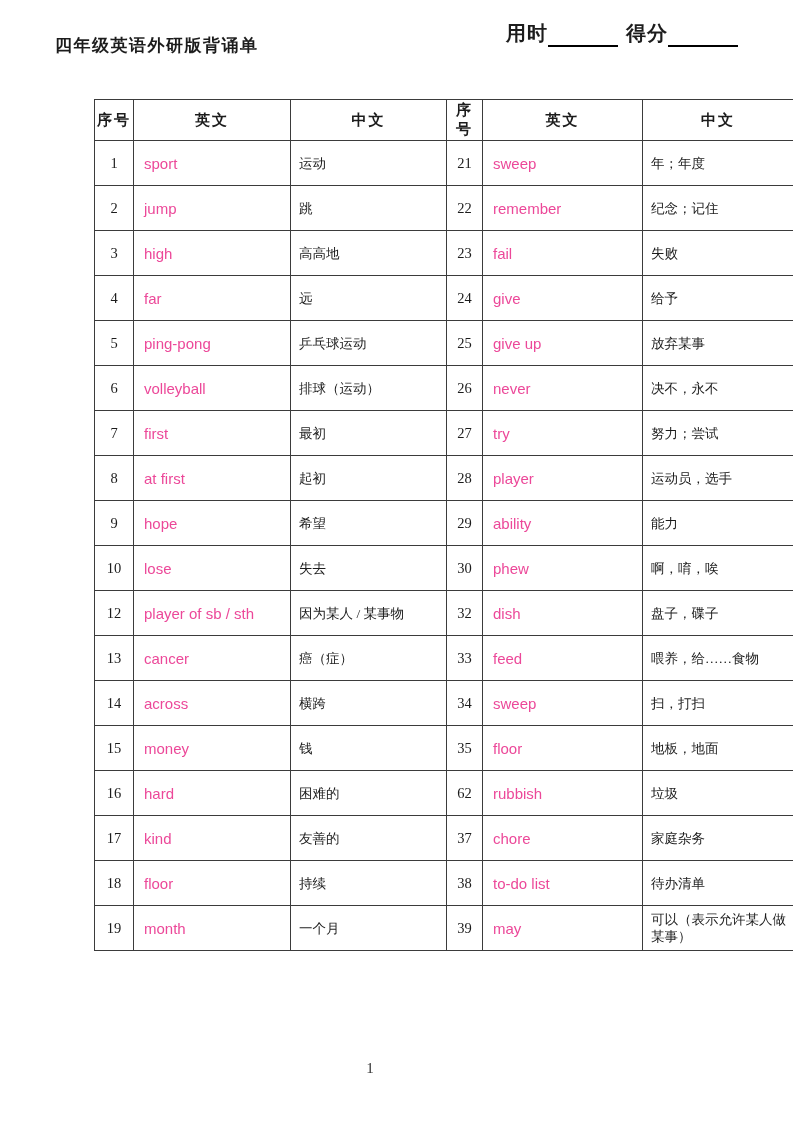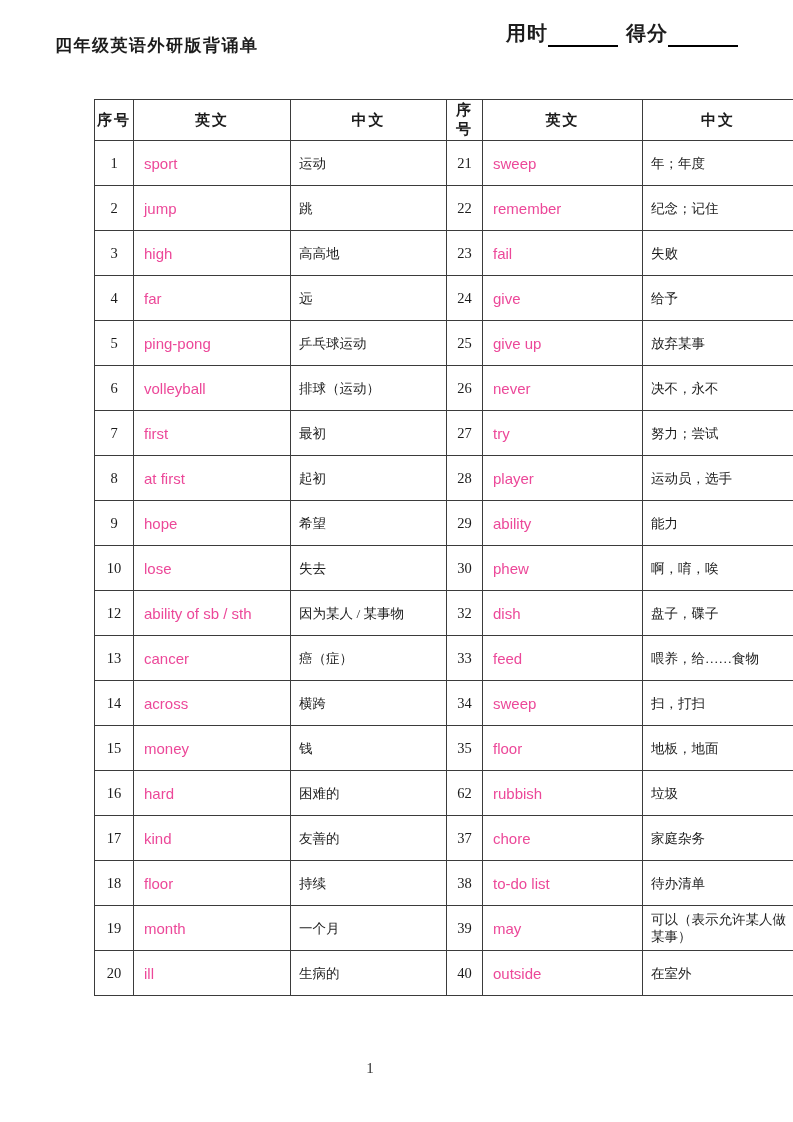--- a/index.html
+++ b/index.html
@@ -210,21 +210,21 @@
         <tr>
           <td class="col-no">10</td>
           <td class="col-en">lose</td>
           <td class="col-zh">失去</td>
           <td class="col-no">30</td>
           <td class="col-en">phew</td>
           <td class="col-zh">啊，唷，唉</td>
         </tr>
         <tr>
           <td class="col-no">12</td>
-          <td class="col-en">ability of sb / sth</td>
+          <td class="col-en">player of sb / sth</td>
           <td class="col-zh">因为某人 / 某事物</td>
           <td class="col-no">32</td>
           <td class="col-en">dish</td>
           <td class="col-zh">盘子，碟子</td>
         </tr>
         <tr>
           <td class="col-no">13</td>
           <td class="col-en">cancer</td>
           <td class="col-zh">癌（症）</td>
           <td class="col-no">33</td>
@@ -272,26 +272,18 @@
           <td class="col-zh">待办清单</td>
         </tr>
         <tr>
           <td class="col-no">19</td>
           <td class="col-en">month</td>
           <td class="col-zh">一个月</td>
           <td class="col-no">39</td>
           <td class="col-en">may</td>
           <td class="col-zh">可以（表示允许某人做某事）</td>
         </tr>
-        <tr>
-          <td class="col-no">20</td>
-          <td class="col-en">ill</td>
-          <td class="col-zh">生病的</td>
-          <td class="col-no">40</td>
-          <td class="col-en">outside</td>
-          <td class="col-zh">在室外</td>
-        </tr>
       </tbody>
   </table>
 
   <div class="page-number">1</div>
 
 </div>
 
 </body></html>

